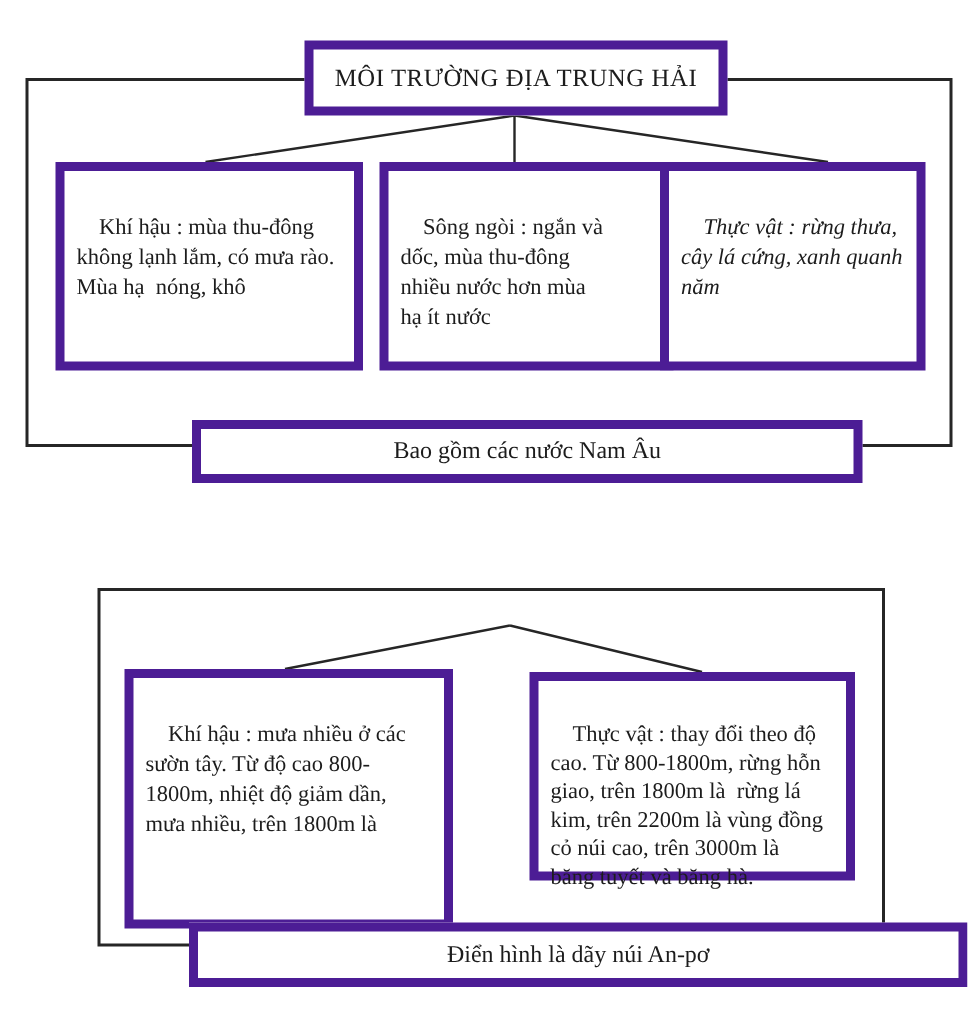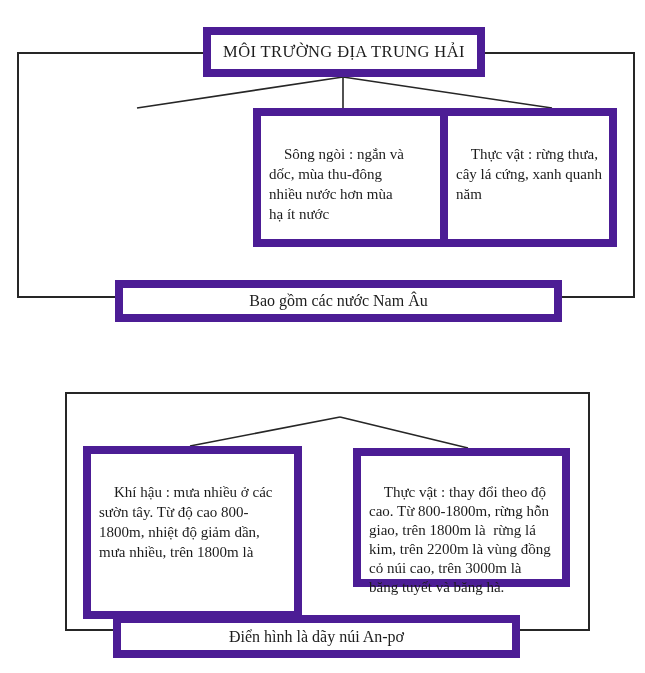--- a/index.html
+++ b/index.html
@@ -6,35 +6,35 @@
   .canvas {
     position:relative; width:645px; height:673px; background:#ffffff;
     font-family:"Liberation Serif","DejaVu Serif",serif; color:#1c1c1c;
   }
   .frame {
     position:absolute; border:2px solid #262626; background:transparent; z-index:0;
     box-sizing:border-box;
   }
   .connectors { position:absolute; left:0; top:0; z-index:1; }
   .box {
-    position:absolute; border:8px solid #4c1d95; background:#ffffff; z-index:2;
+    position:absolute; border:6px solid #4c1d95; background:#ffffff; z-index:2;
     box-sizing:border-box;
   }
   .title-box {
     display:flex; align-items:center; justify-content:center;
     font-size:16.5px; letter-spacing:0.4px; text-align:center; white-space:nowrap;
   }
   .body-box {
     padding:8px 8px; font-size:15px; line-height:20px; white-space:pre;
     overflow:visible;
   }
   .body-box.tight { line-height:19px; }
   .footer-box {
     display:flex; align-items:center; justify-content:center;
-    font-size:16px; text-align:center; white-space:nowrap;
+    font-size:16px; text-align:center; white-space:nowrap;margin-left:13px;
   }
 </style>
 </head>
 <body>
 
 <div class="canvas">
 
   <div class="frame" style="left:17px; top:52px; width:618px; height:246px;"></div>
   <div class="frame" style="left:65px; top:392px; width:525px; height:239px;"></div>
 
@@ -43,29 +43,34 @@
     <line x1="343" y1="77" x2="343" y2="109" stroke="#262626" stroke-width="1.6"></line>
     <line x1="343" y1="77" x2="552" y2="108" stroke="#262626" stroke-width="1.6"></line>
     <line x1="340" y1="417" x2="190" y2="446" stroke="#262626" stroke-width="1.6"></line>
     <line x1="340" y1="417" x2="468" y2="448" stroke="#262626" stroke-width="1.6"></line>
   </svg>
 
   <div class="box title-box" style="left:203px; top:27px; width:282px; height:50px;">
     <span>MÔI TRƯỜNG ĐỊA TRUNG HẢI</span>
   </div>
 
+  <div class="box body-box" style="left:37px; top:108px; width:205px; height:139px;">
+    <span>Khí hậu : mùa thu-đông
+không lạnh lắm, có mưa rào.
+Mùa hạ  nóng, khô</span>
+  </div>
 
   <div class="box body-box" style="left:253px; top:108px; width:196px; height:139px;">
     <span>Sông ngòi : ngắn và
 dốc, mùa thu-đông
 nhiều nước hơn mùa
 hạ ít nước</span>
   </div>
 
-  <div class="box body-box" style="left:440px; top:108px; width:177px; height:139px;">
+  <div class="box body-box" style="left:440px; top:108px; width:177px; height:139px;font-style:italic;">
     <span>Thực vật : rừng thưa,
 cây lá cứng, xanh quanh
 năm</span>
   </div>
 
   <div class="box footer-box" style="left:115px; top:280px; width:447px; height:42px;">
     <span>Bao gồm các nước Nam Âu</span>
   </div>
 
 
@@ -78,17 +83,17 @@
 
   <div class="box body-box tight" style="left:353px; top:448px; width:217px; height:139px;">
     <span>Thực vật : thay đổi theo độ
 cao. Từ 800-1800m, rừng hỗn
 giao, trên 1800m là  rừng lá
 kim, trên 2200m là vùng đồng
 cỏ núi cao, trên 3000m là
 băng tuyết và băng hà.</span>
   </div>
 
-  <div class="box footer-box" style="left:113px; top:615px; width:407px; height:43px;">
+  <div class="box footer-box" style="left:113px; top:615px; width:519px; height:43px;">
     <span>Điển hình là dãy núi An-pơ</span>
   </div>
 
 </div>
 
 </body></html>

